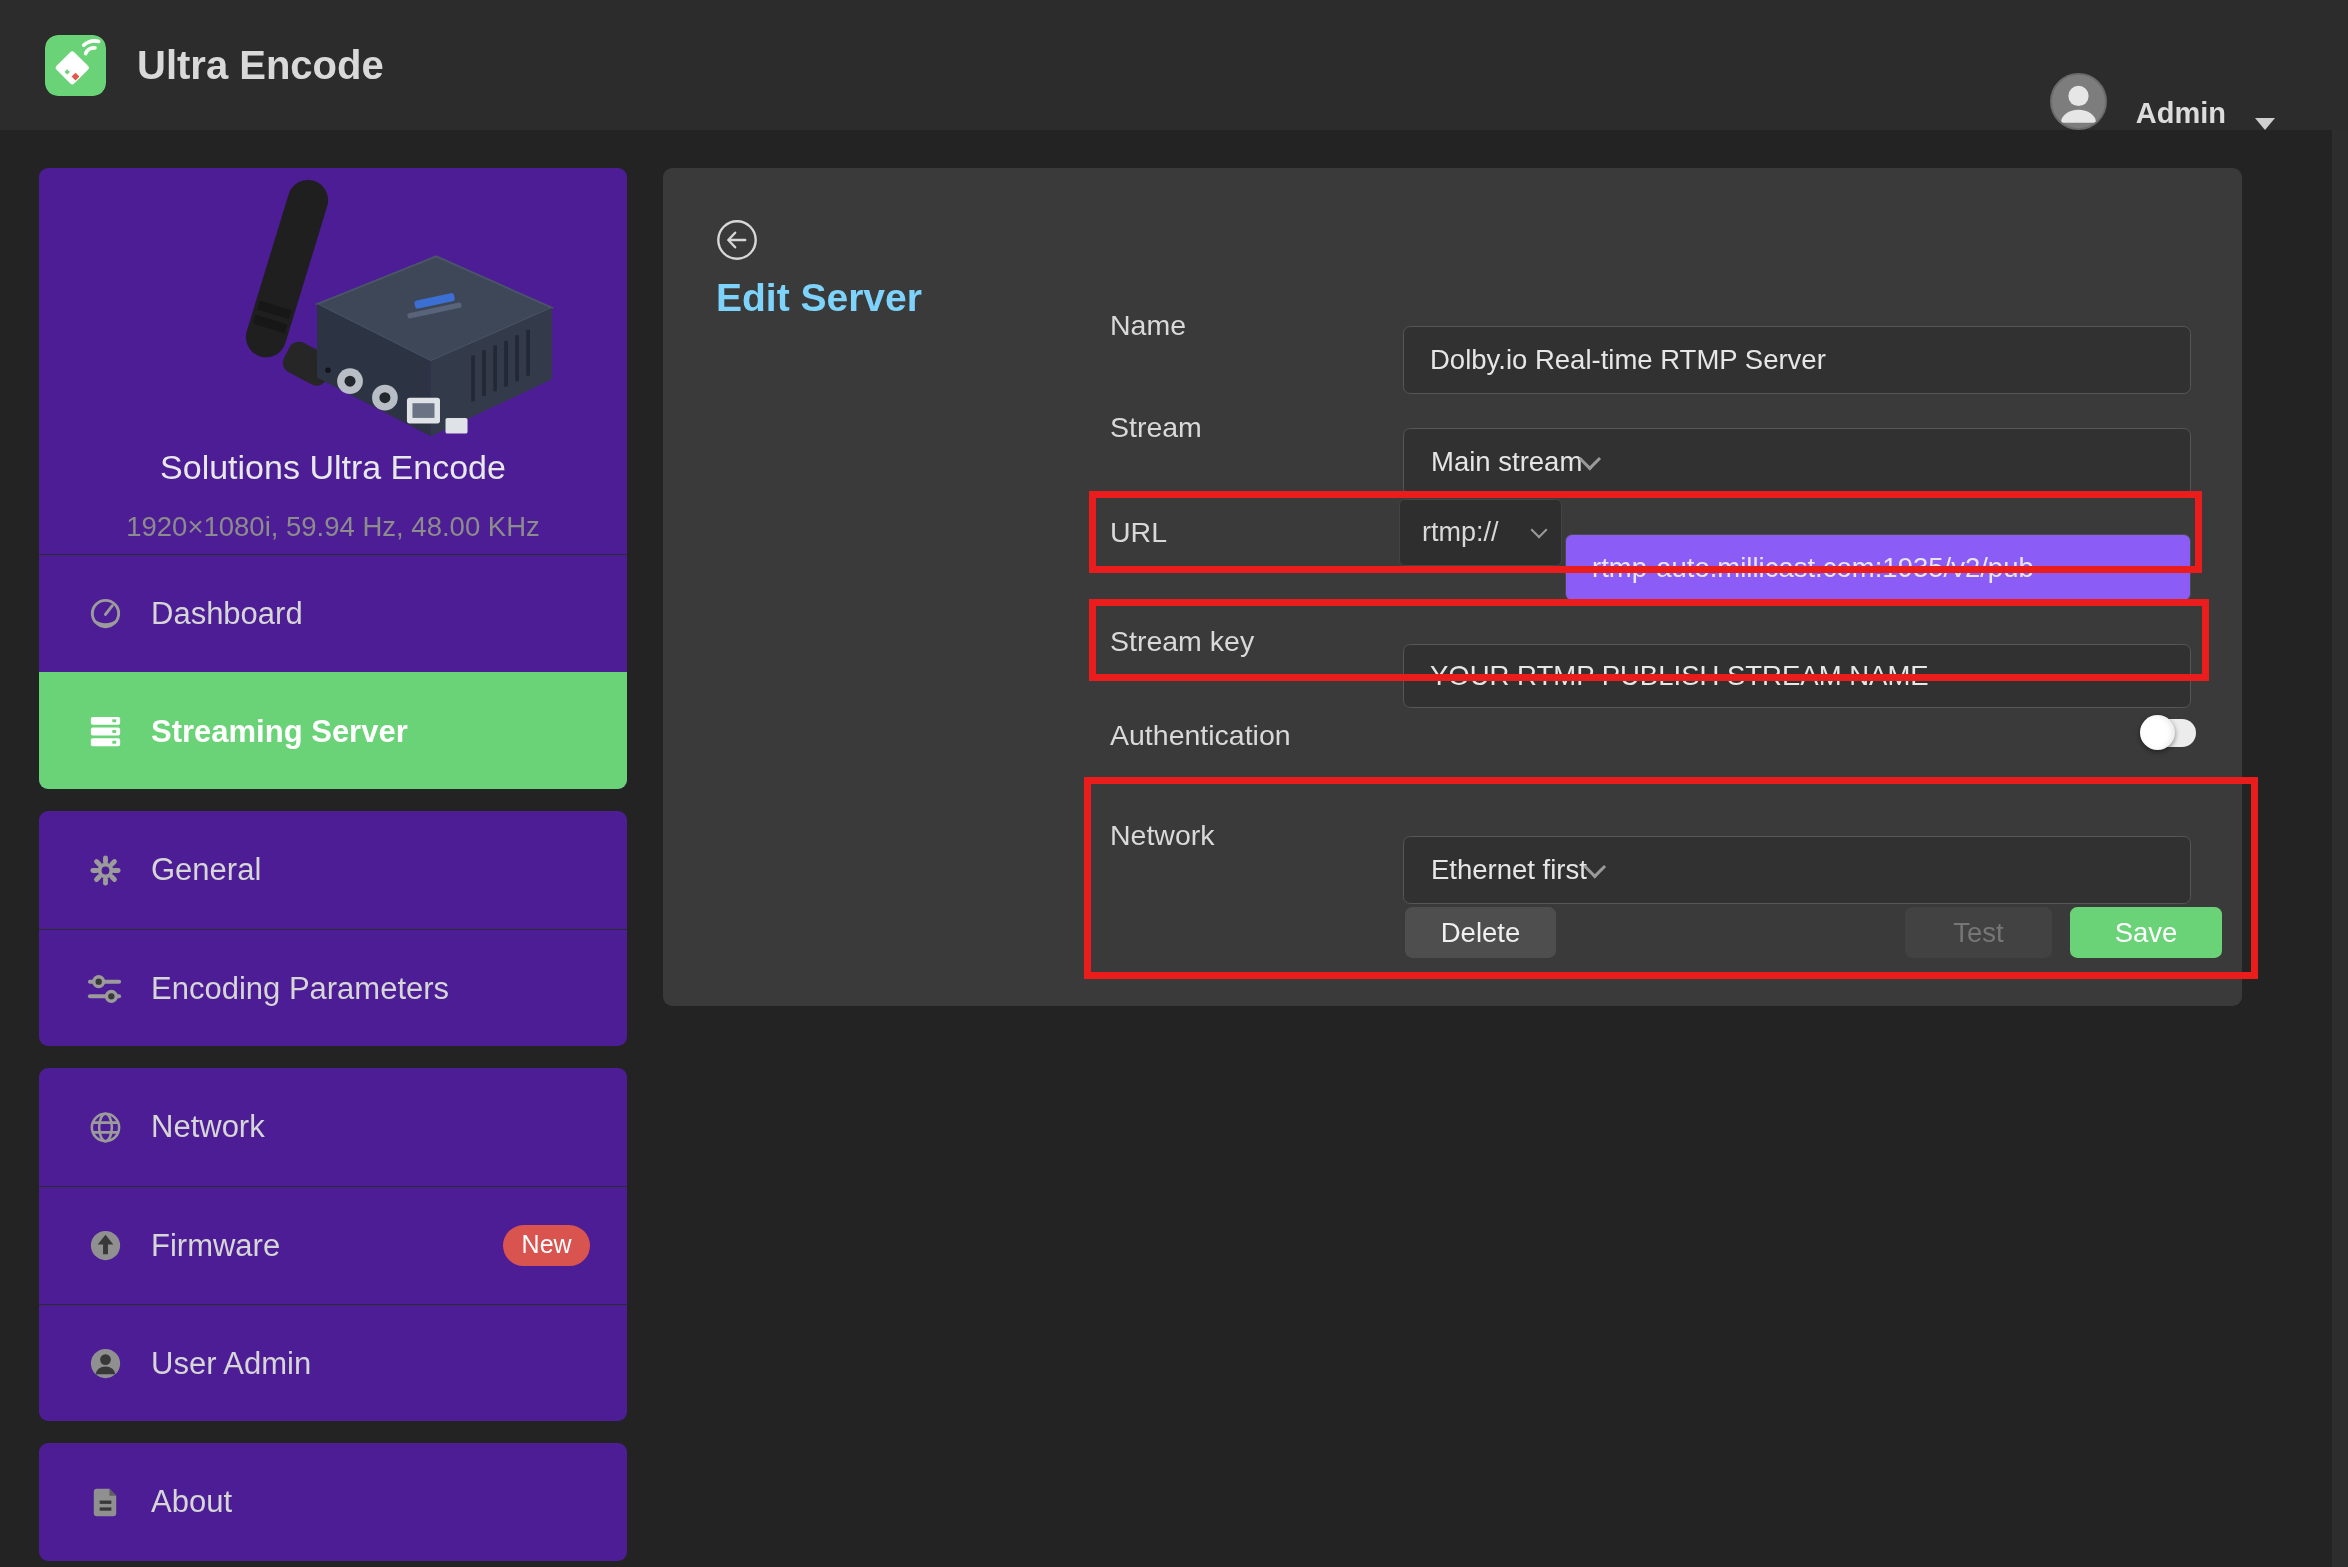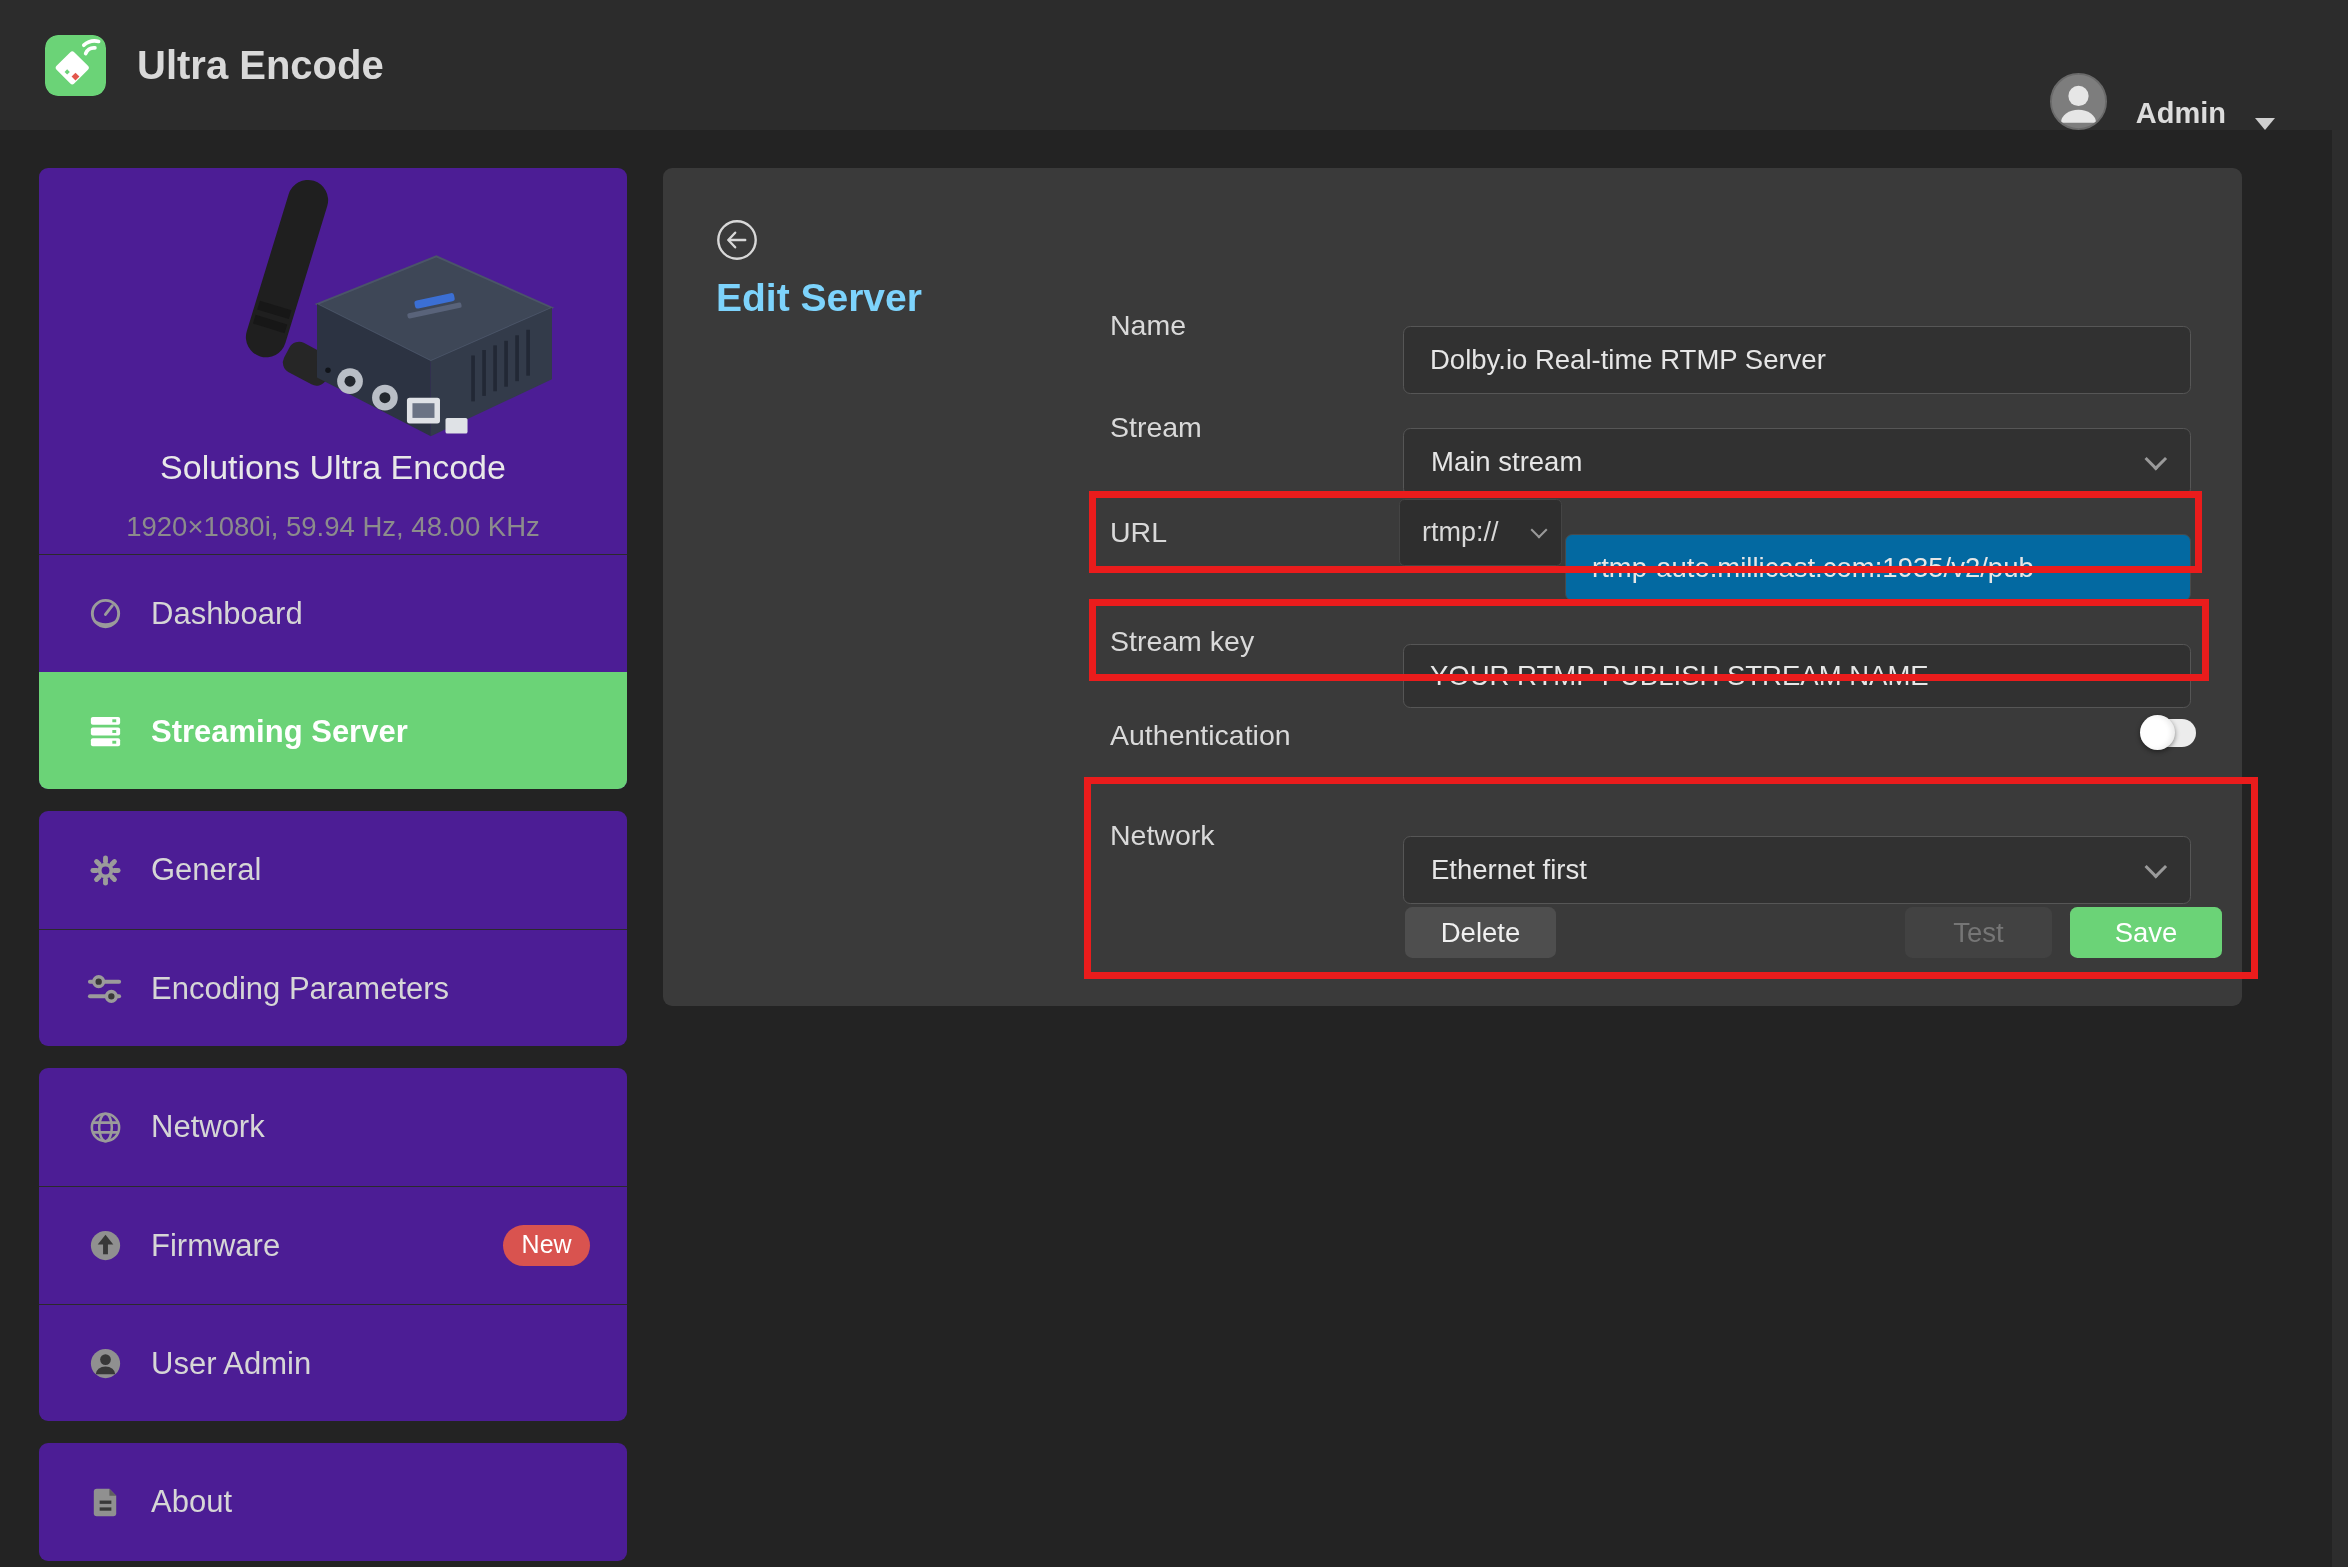--- a/index.html
+++ b/index.html
@@ -42,21 +42,21 @@
   .main-panel { position:absolute; left:663px; top:168px; width:1579px; height:838px; background:#3a3a3a; border-radius:9.2px; }
   .back-btn { position:absolute; left:53px; top:51px; width:42px; height:42px; cursor:pointer; }
   .main-title { position:absolute; left:53px; top:108px; font-size:39px; font-weight:bold; color:#7dd3fc; }
   .flabel { position:absolute; left:447px; font-size:28.5px; color:#d9d9d9; display:flex; align-items:center; }
   .field, .select {
     position:absolute; background:#313131; border:1.8px solid #565656; border-radius:7.3px;
     color:#e6e6e6; font-size:27.5px; font-family:"Liberation Sans", sans-serif;
     padding:0 26px; display:flex; align-items:center;margin-top:35px;
   }
   input.field { outline:none; }
-  .select { justify-content:space-between; cursor:pointer;padding-left:27px; }
+  .select { cursor:pointer;padding-left:27px; }
   .chev { width:15.6px; height:15.6px; border-right:3.7px solid #9a9a9a; border-bottom:3.7px solid #9a9a9a; transform:rotate(45deg); margin-top:-7.3px; }
   .proto-select {
     position:absolute; background:#2e2e2e; border:1.8px solid #444; border-radius:5.5px;
     color:#d9d9d9; font-size:27px; display:flex; align-items:center; justify-content:space-between;
     padding:0 16.5px 0 22px; cursor:pointer;
   }
   .proto-select .chev { width:12px; height:12px; border-width:2.8px; margin-top:-4.6px; }
   
   .toggle { position:absolute; left:1480px; top:551px; width:53px; height:27.5px; border-radius:917px; background:#ececec; cursor:pointer; }
   .toggle .knob {
@@ -265,21 +265,21 @@
   <div class="select" style="left:740px; top:225px; width:788px; height:68px;">
     <span>Main stream</span>
     <span class="chev"></span>
   </div>
 
   <div class="flabel" style="top:331px; height:67px;">URL</div>
   <div class="proto-select" style="left:736px; top:331px; width:163px; height:67px;">
     <span>rtmp://</span>
     <span class="chev"></span>
   </div>
-  <input class="field" style="left: 902px; top: 331px; width: 626px; height: 67px; border-color: rgb(74, 74, 74); background: #0369a1;" readonly="" value="rtmp-auto.millicast.com:1935/v2/pub">
+  <input class="field" style="left: 902px; top: 331px; width: 626px; height: 67px; border-color: rgb(74, 74, 74); background: #8b5cf6;" readonly="" value="rtmp-auto.millicast.com:1935/v2/pub">
 
   <div class="flabel" style="top:441px; height:64px;">Stream key</div>
   <input class="field" style="left: 740px; top: 441px; width: 788px; height: 64px;" readonly="" value="YOUR RTMP PUBLISH STREAM NAME">
 
   <div class="flabel" style="top:542px; height:50px;">Authentication</div>
   <div class="toggle">
     <span class="knob"></span>
   </div>
 
   <div class="flabel" style="top:633px; height:68px;">Network</div>

